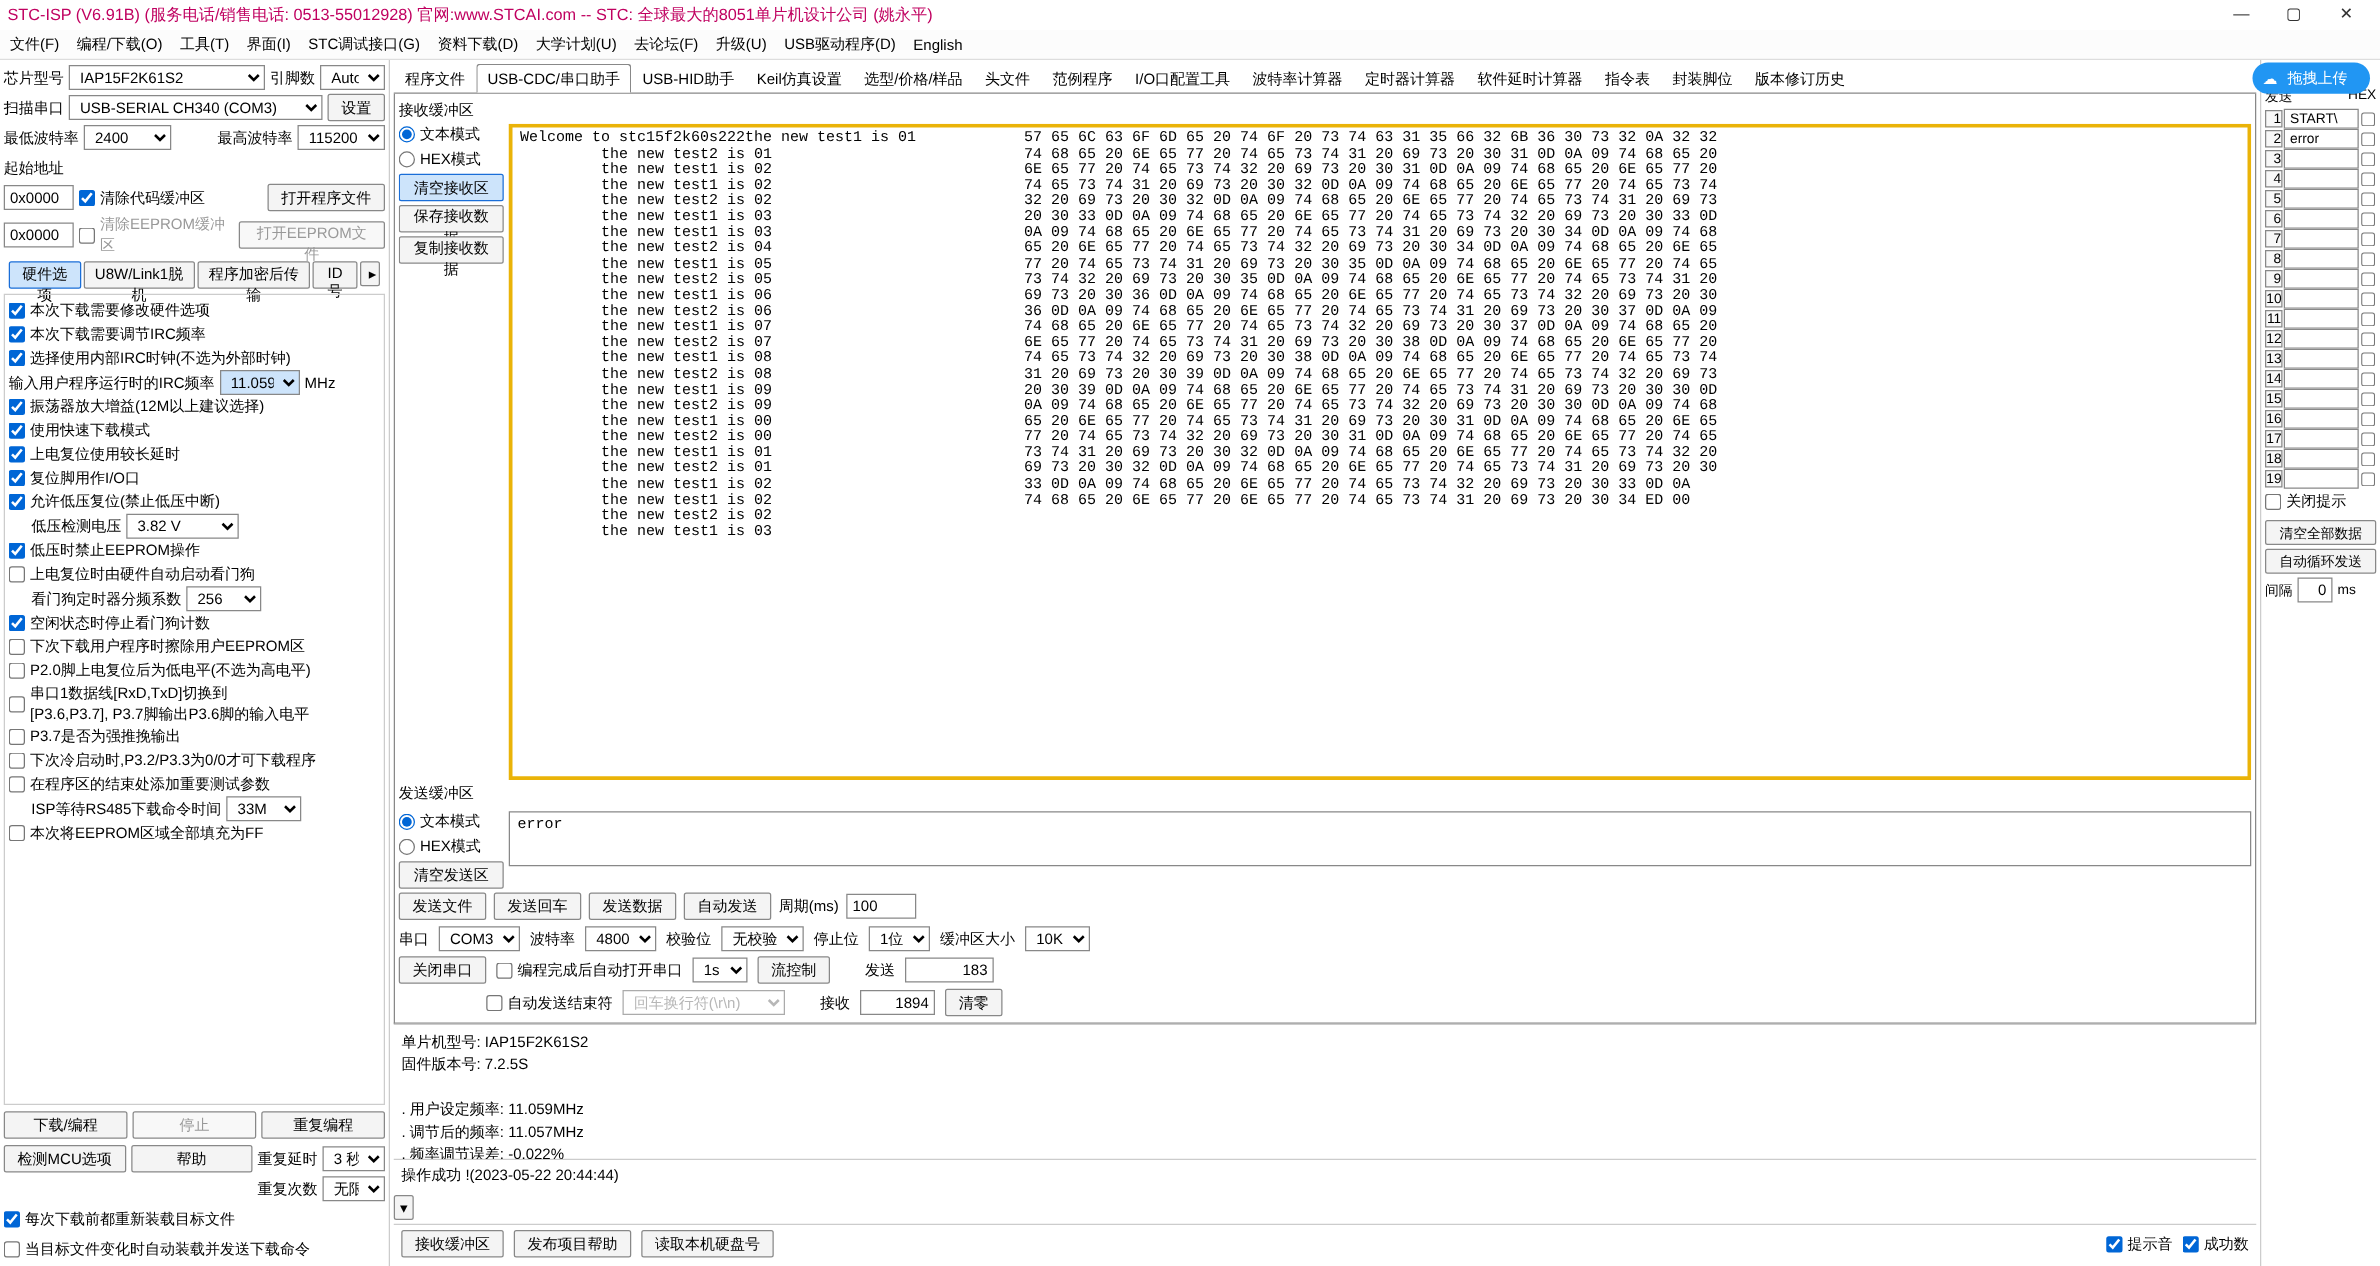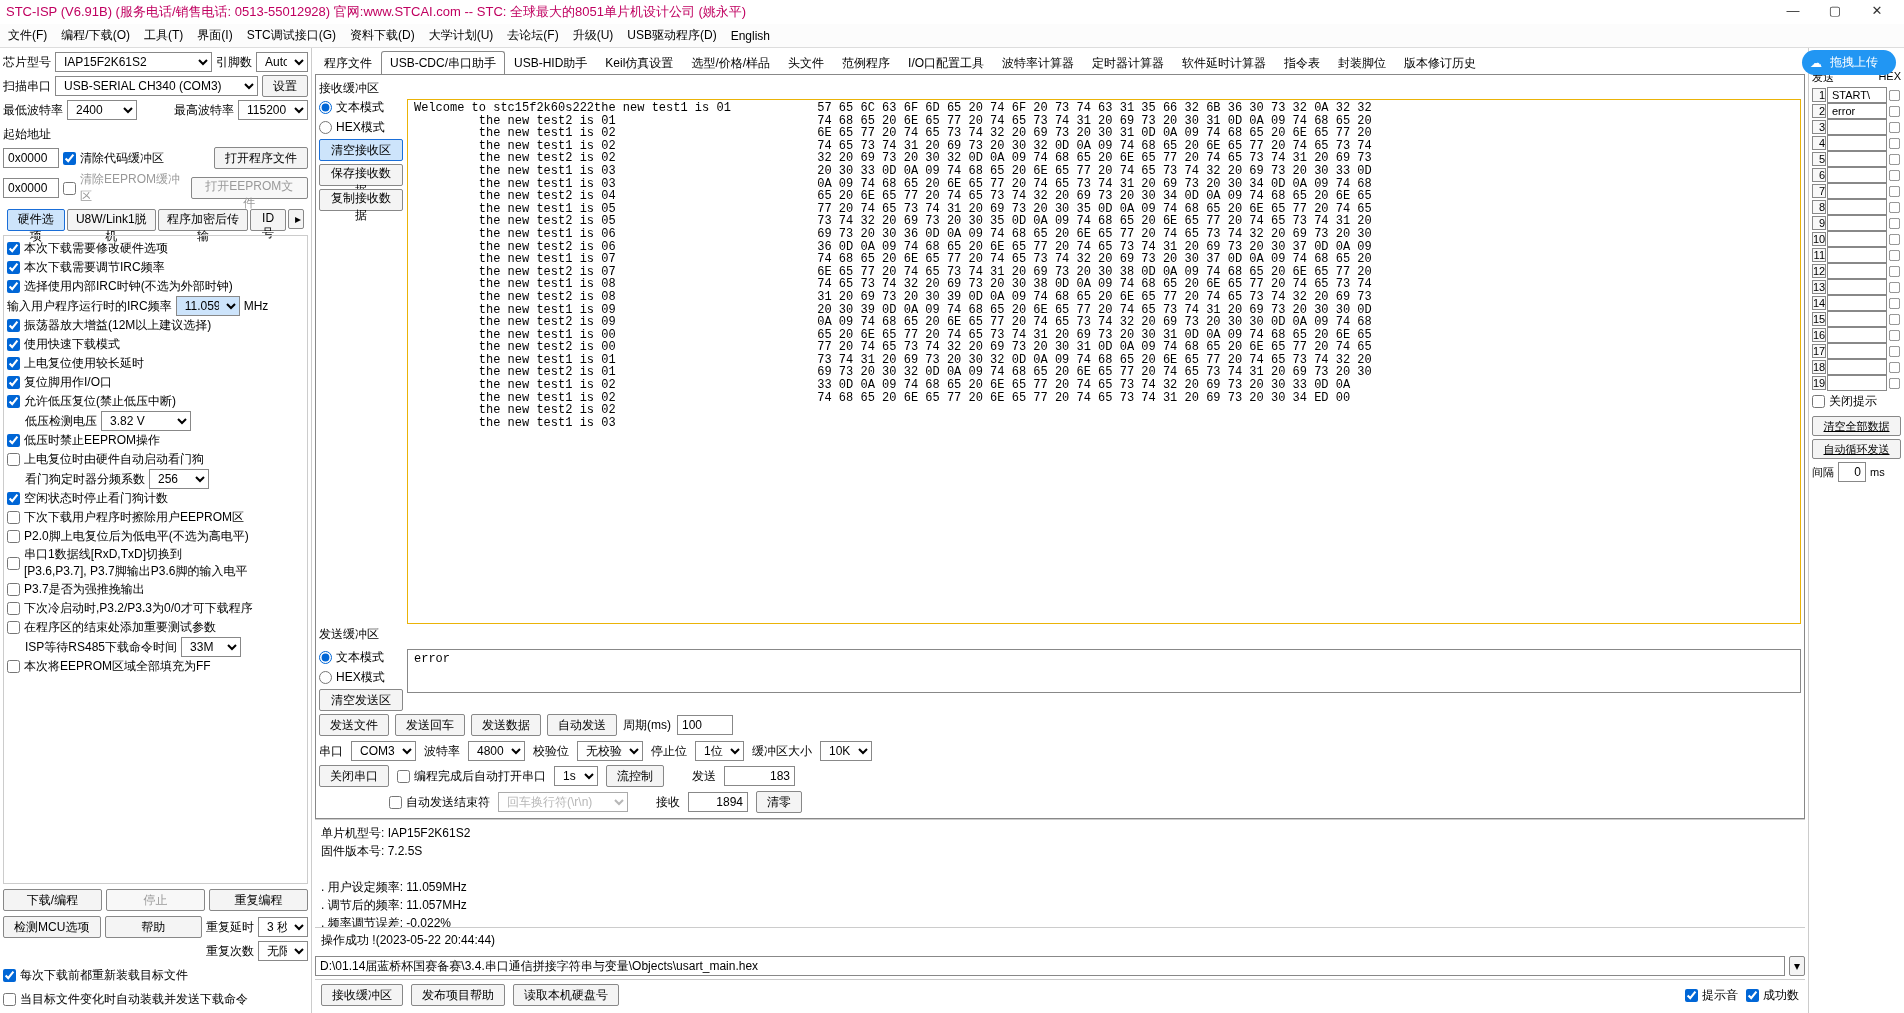--- a/index.html
+++ b/index.html
@@ -26,38 +26,38 @@
 .tabs { display: flex; gap: 0; border-bottom: 1px solid #888; flex-wrap: nowrap; overflow: hidden; }
 .tab { padding: 3px 8px; border: 1px solid transparent; border-bottom: none; white-space: nowrap; cursor: pointer; margin-bottom: -1px; }
 .tab.active { border-color: #888; background: #fff; border-radius: 3px 3px 0 0; }
 .panel { flex: 1; display: flex; flex-direction: column; border: 1px solid #888; border-top: none; padding: 3px; overflow: hidden; }
 .subtabs { display: flex; gap: 2px; padding: 2px 4px; }
 .subtabs button { padding: 1px 6px; }
 .subtabs button.active { background: #cde4fb; border-color: #1a6ed8; }
 .group-lbl { padding: 2px 0; font-size: 12px; }
 .rx-outer { flex: 1; display: flex; gap: 4px; overflow: hidden; }
 .rx-ctrl { width: 84px; display: flex; flex-direction: column; gap: 3px; }
-.rx-view { flex: 1; border: 1px solid #eab308; background: #fff; overflow: auto; font-family: "Courier New", monospace; font-size: 12px; white-space: pre; padding: 2px 6px; line-height: 1.05; }
+.rx-view { flex: 1; border: 3px solid #eab308; background: #fff; overflow: auto; font-family: "Courier New", monospace; font-size: 12px; white-space: pre; padding: 2px 6px; line-height: 1.05; }
 .tx-outer { display: flex; gap: 4px; margin-top: 4px; }
 .tx-view { flex: 1; border: 1px solid #888; background: #fff; padding: 2px 6px; font-family: "Courier New", monospace; font-size: 12px; height: 44px; }
 .toolbar { display: flex; gap: 6px; align-items: center; padding: 3px 0; }
 .toolbar input[type=text] { width: 56px; }
 .serialrow { display: flex; gap: 8px; align-items: center; padding: 2px 0; }
 .loginfo { border-top: 1px solid #ccc; padding: 4px 6px; font-size: 12px; line-height: 1.5; height: 108px; overflow: auto; white-space: pre-line; }
 .status { border-top: 1px solid #ccc; padding: 4px 6px; font-size: 12px; }
 .pathrow { display: flex; align-items: center; gap: 4px; padding: 3px 0; }
 .pathrow input { flex: 1; }
 .footer { display: flex; gap: 8px; padding: 4px 6px; align-items: center; border-top: 1px solid #ccc; }
 .right { width: 96px; border-left: 1px solid #ccc; padding: 3px; display: flex; flex-direction: column; gap: 2px; }
 .right-head { display: flex; justify-content: space-between; font-size: 11px; }
 .sendrow { display: flex; align-items: center; gap: 1px; }
 .sendrow .num { width: 14px; text-align: right; border: 1px solid #888; font-size: 11px; background:#f8f8f8; }
 .sendrow input[type=text] { flex: 1; width: 46px; font-size: 11px; height: 16px; }
 .sendrow input[type=checkbox] { transform: scale(0.85); }
-.right .btns { display: flex; flex-direction: column; gap: 3px; margin-top: 4px; text-decoration: underline; }
+.right .btns { display: flex; flex-direction: column; gap: 3px; margin-top: 4px; }
 .right .btns button { width: 100%; font-size: 11px; height: 20px; }
 .chkrow { display:flex; align-items:center; gap:4px; }
 .arrow-btn { width:16px; height:20px; padding:0; }
 </style>
 </head>
 <body>
 
 <div class="titlebar">
   <span>STC-ISP (V6.91B) (服务电话/销售电话: 0513-55012928) 官网:www.STCAI.com  -- STC: 全球最大的8051单片机设计公司 (姚永平)</span>
   <div class="spacer"></div>
@@ -370,21 +370,20 @@
     </div>
   </div>
   <div class="loginfo">单片机型号: IAP15F2K61S2
 固件版本号: 7.2.5S
 
 . 用户设定频率: 11.059MHz
 . 调节后的频率: 11.057MHz
 . 频率调节误差: -0.022%</div>
   <div class="status">操作成功 !(2023-05-22 20:44:44)</div>
   <div class="pathrow">
-    <input type="text" value="D:\01.14届蓝桥杯国赛备赛\3.4.串口通信拼接字符串与变量\Objects\usart_main.hex" style="">
     <button class="arrow-btn">▾</button>
   </div>
   <div class="footer">
     <button>接收缓冲区</button>
     <button>发布项目帮助</button>
     <button>读取本机硬盘号</button>
     <div style="flex:1"></div>
     <label class="chkrow">
           <input type="checkbox" checked="" style="">
           <span>提示音</span>

